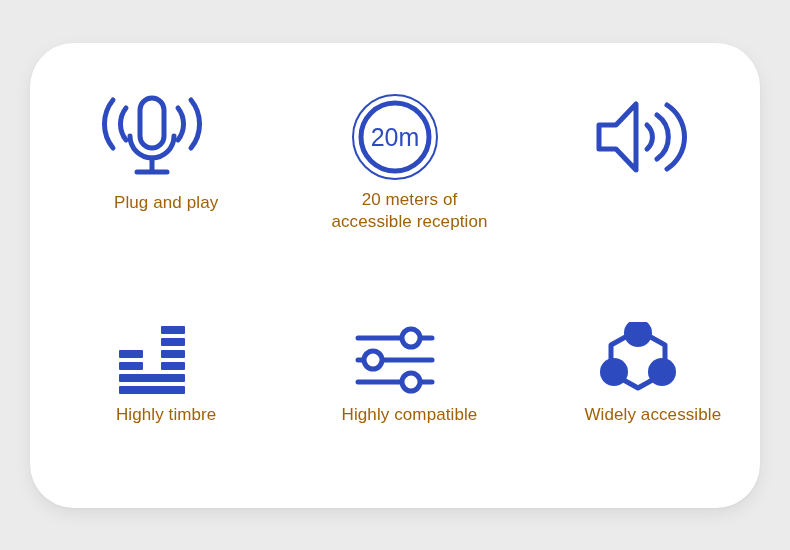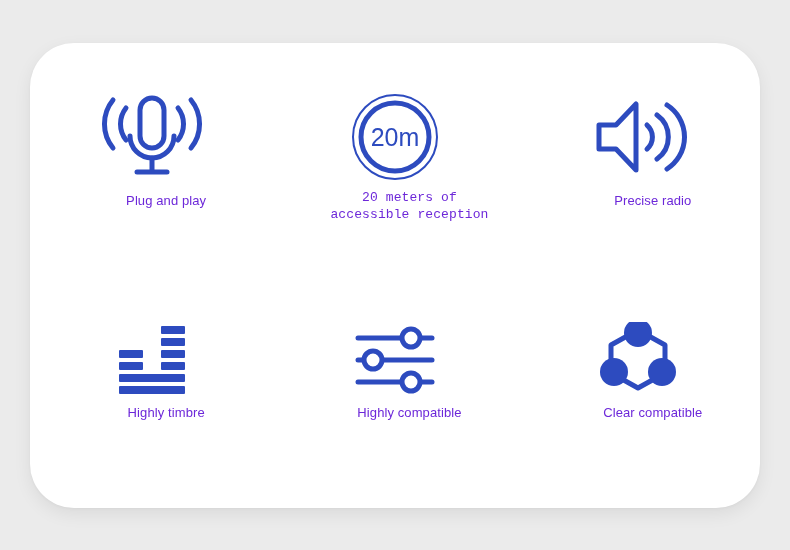--- a/index.html
+++ b/index.html
@@ -52,32 +52,31 @@
     height: 96px;
     display: flex;
     align-items: flex-end;
     justify-content: center;
   }
   .row2 .icon-wrap {
     height: 88px;
   }
   .label {
     margin-top: 8px;
-    color: #6d28d9;
-    font-size: 13px;
+    color: #a16207;
+    font-size: 17px;
     line-height: 1.32;
     text-align: center;
     letter-spacing: 0.1px;
     font-family: "Liberation Sans", sans-serif;
     white-space: pre-line;
     margin-left: 29px;
   }
   .label.two-line {
     margin-top: 5px;
-    font-family: Liberation Mono, monospace;
   }
   .badge-text {
     font-size: 25px;
     fill: #2d4bbf;
     font-family: "Liberation Sans", sans-serif;
   }
   svg { display: block; }
 </style>
 </head>
 <body>
@@ -118,21 +117,20 @@
 
         <div class="feature">
           <div class="icon-wrap row1">
             <svg width="100" height="92" viewBox="0 0 100 92">
               <path d="M11 33 L28 33 L48 12 L48 78 L28 57 L11 57 Z" fill="none" stroke="#2d4bbf" stroke-width="5" stroke-linejoin="round" stroke-linecap="round"></path>
               <path d="M59 33 A16 16 0 0 1 59 57" fill="none" stroke="#2d4bbf" stroke-width="5" stroke-linecap="round"></path>
               <path d="M69 23 A27 27 0 0 1 69 67" fill="none" stroke="#2d4bbf" stroke-width="5" stroke-linecap="round"></path>
               <path d="M79 13 A38 38 0 0 1 79 77" fill="none" stroke="#2d4bbf" stroke-width="5" stroke-linecap="round"></path>
             </svg>
           </div>
-          <div class="label">Precise radio</div>
         </div>
 
       </div>
 
       <div class="row2" style="display:contents">
 
         <div class="feature">
           <div class="icon-wrap">
             <svg width="70" height="72" viewBox="0 0 70 72">
               <g fill="#2d4bbf">
@@ -172,20 +170,20 @@
 
         <div class="feature">
           <div class="icon-wrap">
             <svg width="76" height="74" viewBox="0 0 76 74">
               <path d="M38 8 L65 23 L65 51 L38 66 L11 51 L11 23 Z" fill="none" stroke="#2d4bbf" stroke-width="5" stroke-linejoin="round"></path>
               <circle cx="38" cy="11" r="14" fill="#2d4bbf"></circle>
               <circle cx="14" cy="50" r="14" fill="#2d4bbf"></circle>
               <circle cx="62" cy="50" r="14" fill="#2d4bbf"></circle>
             </svg>
           </div>
-          <div class="label">Clear compatible</div>
+          <div class="label">Widely accessible</div>
         </div>
 
       </div>
 
     </div>
   </div>
 </div>
 
 </body></html>

